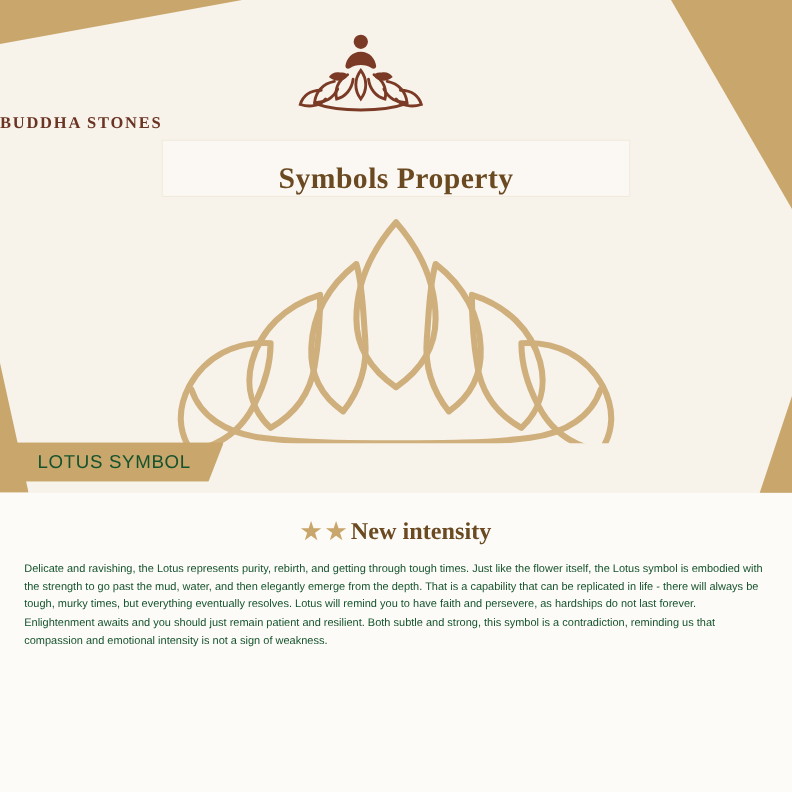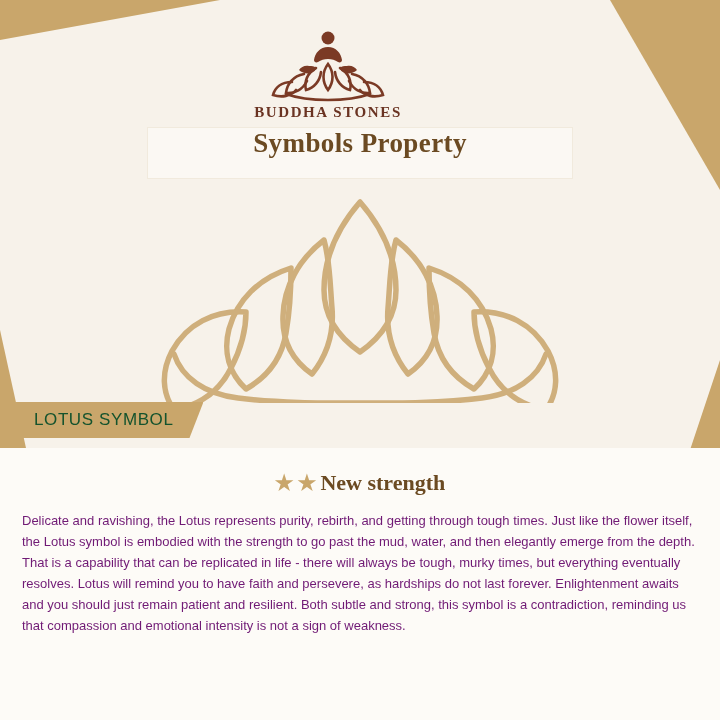--- a/index.html
+++ b/index.html
@@ -56,21 +56,21 @@
     background: #c9a66b;
     clip-path: polygon(100% 0, 100% 100%, 0 100%);
   }
 
   
   .logo-wrap {
     position: absolute;
     top: 24px;
     left: 0;
     width: 656px;
-    text-align: center;
+    text-align: left;
   }
   .logo-mark {
     display: block;
     margin: 0 auto;
   }
   .brand-name {
     margin-top: 2px;
     font-family: "Liberation Serif", serif;
     font-weight: bold;
     font-size: 15px;
@@ -80,21 +80,21 @@
 
   
   .title-banner {
     position: absolute;
     top: 128px;
     left: 148px;
     width: 424px;
     height: 50px;
     background: #fbf8f3;
     display: flex;
-    align-items: flex-start;
+    align-items: flex-end;
     justify-content: center;
     box-shadow: 0 0 0 1px rgba(201,166,107,0.10);
   }
   .title-banner-text {
     font-family: "Liberation Serif", serif;
     font-weight: bold;
     font-size: 27px;
     color: #6b4a22;
     letter-spacing: 0.4px;
   }
@@ -152,23 +152,23 @@
   }
   .star {
     color: #c9a66b;
     font-size: 21px;
     line-height: 1;
   }
   .headline-seg { white-space: nowrap; }
 
   .paragraph {
     margin: 14px 22px 0 22px;
-    font-size: 13px;
+    font-size: 10px;
     line-height: 1.62;
-    color: #701a75;
+    color: #14532d;
     text-align: left;
   }
 </style>
 </head>
 <body>
 
 <div class="page">
 
   <div class="corner-tl-band"></div>
   <div class="corner-tr-band"></div>
@@ -222,18 +222,18 @@
   </div>
 
   <div class="symbol-tab">
     <span class="symbol-tab-text">LOTUS SYMBOL</span>
   </div>
 
   <div class="body-panel">
     <div class="headline">
       <span class="star">★</span>
       <span class="star">★</span>
-      <span class="headline-seg">New strength</span>
+      <span class="headline-seg">New intensity</span>
     </div>
     <p class="paragraph">Delicate and ravishing, the Lotus represents purity, rebirth, and getting through tough times. Just like the flower itself, the Lotus symbol is embodied with the strength to go past the mud, water, and then elegantly emerge from the depth. That is a capability that can be replicated in life - there will always be tough, murky times, but everything eventually resolves. Lotus will remind you to have faith and persevere, as hardships do not last forever. Enlightenment awaits and you should just remain patient and resilient. Both subtle and strong, this symbol is a contradiction, reminding us that compassion and emotional intensity is not a sign of weakness.</p>
   </div>
 
 </div>
 
 </body></html>

